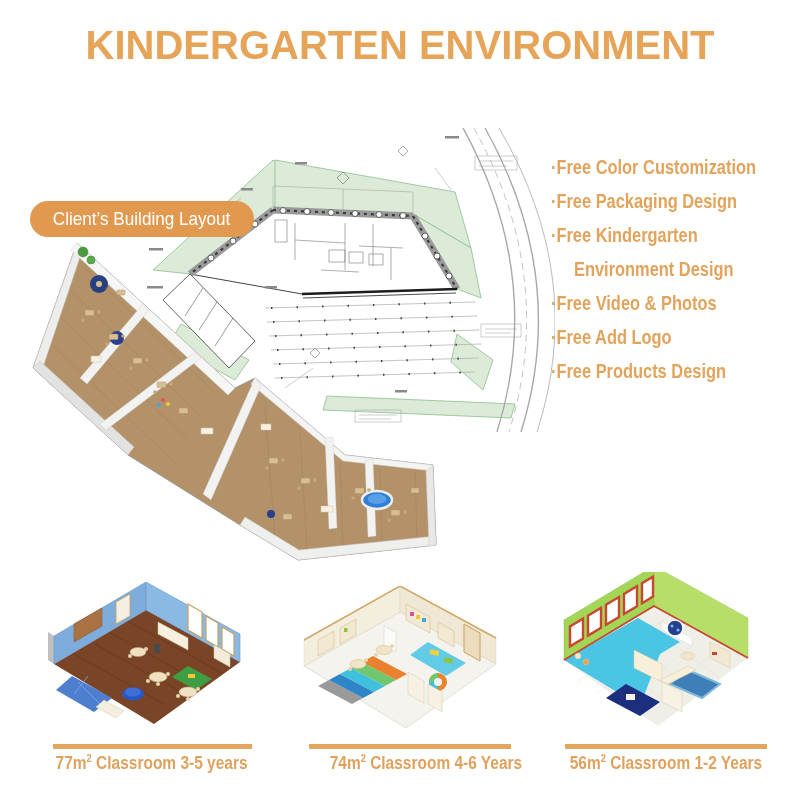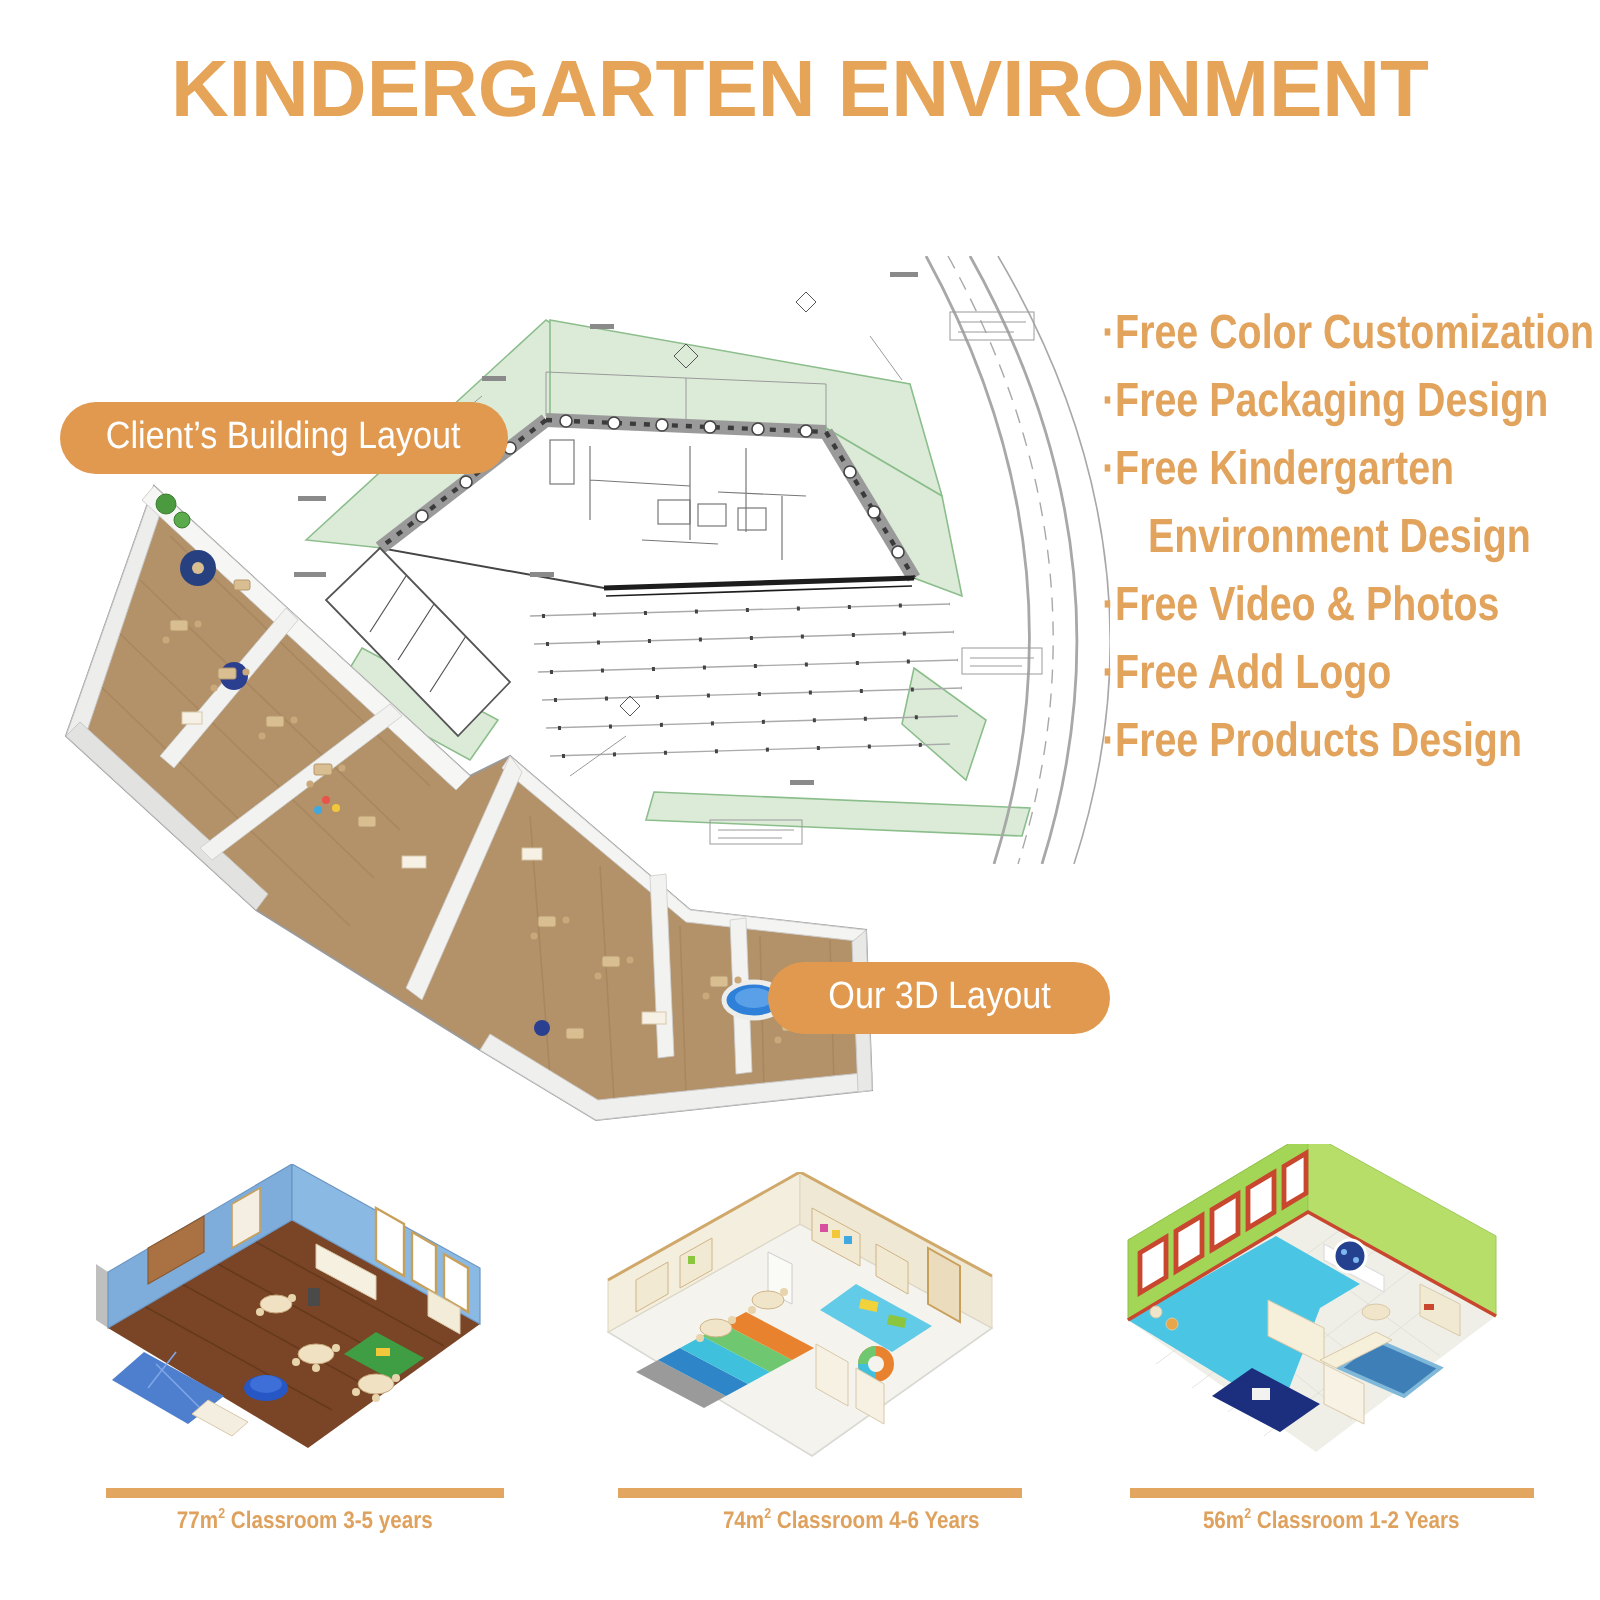--- a/index.html
+++ b/index.html
@@ -9,37 +9,37 @@
   .title{position:absolute;top:20px;left:0;width:800px;text-align:center;
          color:#E6A458;font-weight:bold;font-size:40px;line-height:50px;letter-spacing:0px;}
   
   .pill{position:absolute;background:#E0994F;color:#fff;border-radius:19px;
         display:flex;align-items:center;justify-content:center;font-size:19px;font-weight:400;}
   .pill-client{left:30px;top:161px;width:224px;height:36px;}
   .pill-3d{left:384px;top:481px;width:171px;height:36px;z-index:6;}
   .bscale{display:inline-block;transform:scaleX(.9);transform-origin:center;white-space:nowrap;}
   
   .features{position:absolute;left:551px;top:150px;width:248px;z-index:5;}
-  .feature{color:#E2A35C;font-weight:bold;font-size:24px;line-height:34px;white-space:nowrap;}
+  .feature{color:#E2A35C;font-weight:bold;font-size:20px;line-height:34px;white-space:nowrap;}
   .feature .fscale{display:inline-block;transform:scaleX(.82);transform-origin:left center;}
   .feature.indent{padding-left:23px;}
   
   .figure{position:absolute;}
   .plan{left:145px;top:128px;z-index:1;}
   .iso3d{left:25px;top:228px;z-index:2;}
   .room1{left:38px;top:582px;}
   .room2{left:288px;top:586px;}
   .room3{left:542px;top:572px;}
   
   .capbar{position:absolute;height:5px;background:#E2A661;top:744px;}
   .bar1{left:53px;width:199px;}
   .bar2{left:309px;width:202px;}
   .bar3{left:565px;width:202px;}
   .caption{position:absolute;top:752px;width:240px;text-align:center;color:#DFA25E;
-           font-weight:bold;font-size:12px;white-space:nowrap;}
+           font-weight:bold;font-size:18px;white-space:nowrap;}
   .cap1{left:32px;} .cap2{left:306px;} .cap3{left:546px;}
   .cscale{display:inline-block;transform:scaleX(.86);transform-origin:center;}
   .caption sup{font-size:60%;}
 </style>
 </head>
 <body>
 
 <div class="canvas">
 
   <div class="title">
@@ -241,23 +241,20 @@
   <div class="features">
     <div class="feature"><span class="fscale">·Free Color Customization</span></div>
     <div class="feature"><span class="fscale">·Free Packaging Design</span></div>
     <div class="feature"><span class="fscale">·Free Kindergarten</span></div>
     <div class="feature indent"><span class="fscale">Environment Design</span></div>
     <div class="feature"><span class="fscale">·Free Video &amp; Photos</span></div>
     <div class="feature"><span class="fscale">·Free Add Logo</span></div>
     <div class="feature"><span class="fscale">·Free Products Design</span></div>
   </div>
 
-  <div class="pill pill-3d">
-    <span class="bscale">Our 3D Layout</span>
-  </div>
 
   <svg class="figure room1" width="220" height="150" viewBox="0 0 220 150">
     <path d="M108,28 L202,80 L116,142 L16,82 Z" fill="#7A4526"></path>
     <g stroke="#5E3418" stroke-width="0.8" opacity="0.7">
       <line x1="90" y1="39" x2="184" y2="91"></line>
         <line x1="71" y1="50" x2="165" y2="102"></line>
       <line x1="53" y1="60" x2="147" y2="112"></line>
         <line x1="34" y1="71" x2="128" y2="123"></line>
     </g>
     <path d="M16,54 L16,82 L10,78 L10,50 Z" fill="#BFBFBF"></path>

